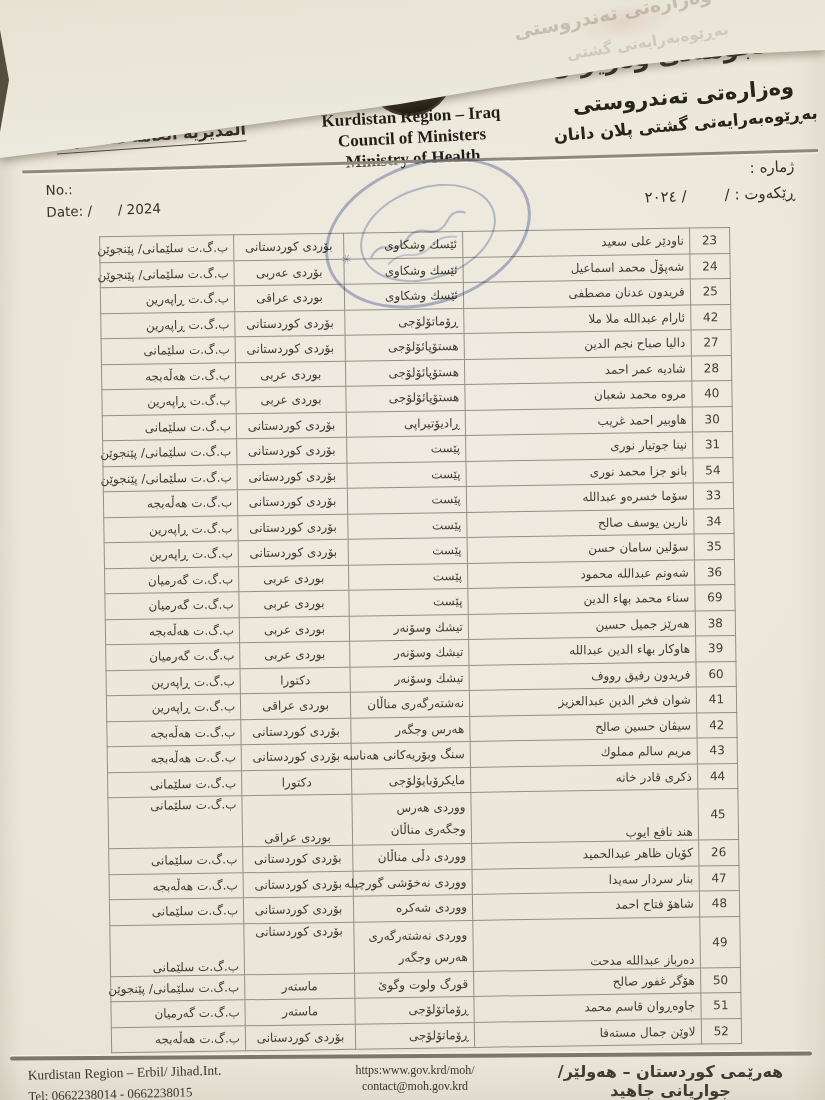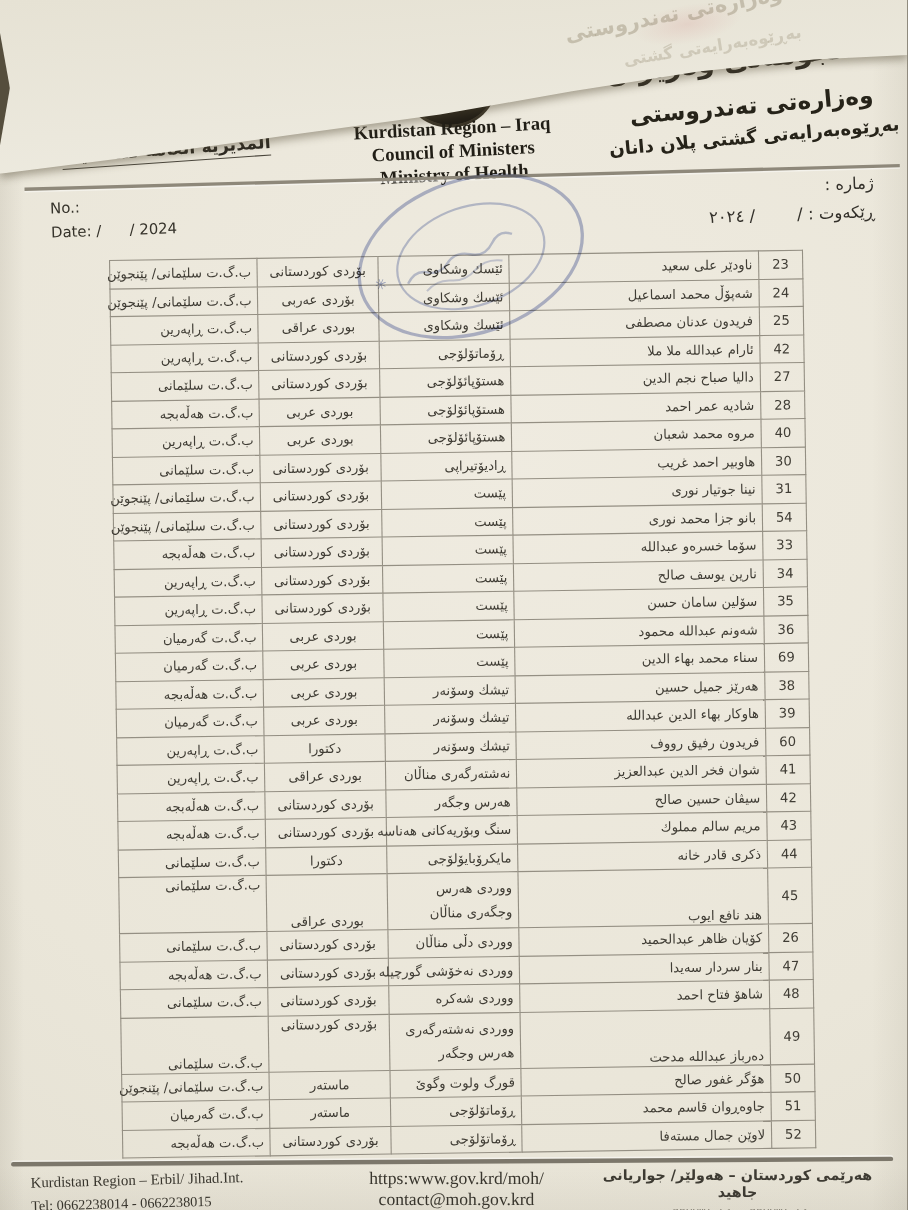--- a/index.html
+++ b/index.html
@@ -71,26 +71,26 @@
   tr.tall td.c-specialty{white-space:normal;line-height:22px}
   tr[data-row="45"] td.c-name,tr[data-row="45"] td.c-degree{vertical-align:bottom}
   tr[data-row="45"] td.c-location{vertical-align:top}
   tr[data-row="49"] td.c-name,tr[data-row="49"] td.c-location{vertical-align:bottom}
   tr[data-row="49"] td.c-degree{vertical-align:top}
 
   
   .foot-rule{position:absolute;left:10px;top:1054px;width:802px;height:4px;background:#7c776b;border-radius:2px;
     box-shadow:0 -1.5px 0 rgba(255,255,255,.5);transform:rotate(-.35deg);z-index:2}
   .f-right{position:absolute;right:12px;top:1062px;width:285px;direction:rtl;text-align:center;z-index:2;color:#3e3b33}
-  .f-right .l1{font-size:13px;font-weight:bold}
+  .f-right .l1{font-size:16px;font-weight:bold}
   .f-right .l2{font-size:11px;color:#6e6a5e;margin-top:4px;letter-spacing:1px}
   .f-center{position:absolute;left:295px;top:1063px;width:240px;text-align:center;
     font-family:"Liberation Serif",serif;color:#38352d;z-index:2}
-  .f-center .l1{font-size:16px}
-  .f-center .l2{font-size:16px;margin-top:1px}
+  .f-center .l1{font-size:12px}
+  .f-center .l2{font-size:12px;margin-top:1px}
   .f-left{position:absolute;left:28px;top:1064px;width:280px;font-family:"Liberation Serif",serif;
     color:#38352d;z-index:2;transform:rotate(-1.5deg)}
   .f-left .l1{font-size:13.5px}
   .f-left .l2{font-size:13px;margin-top:5px}
 </style>
 </head>
 <body>
 
 <div class="frame">
   <div class="paper"></div>

